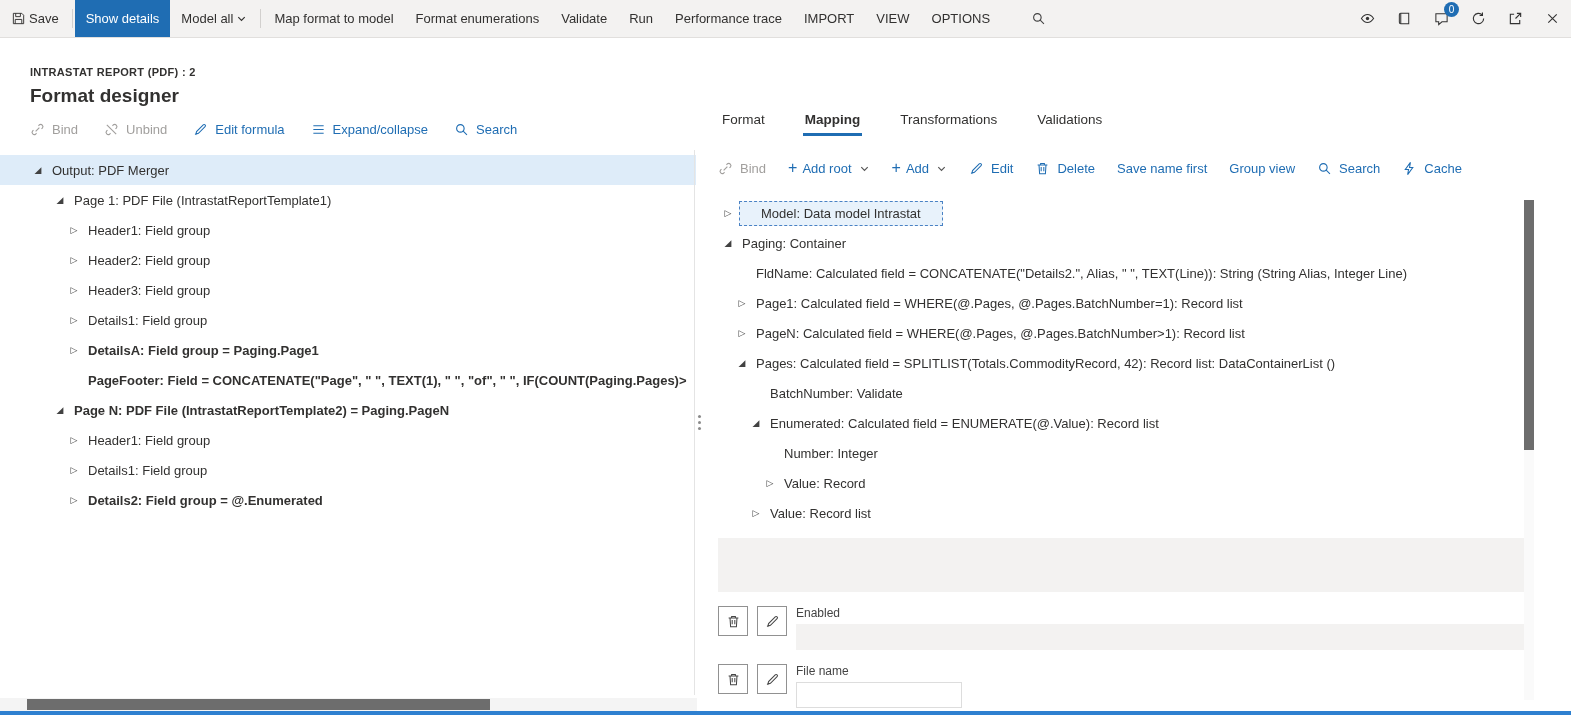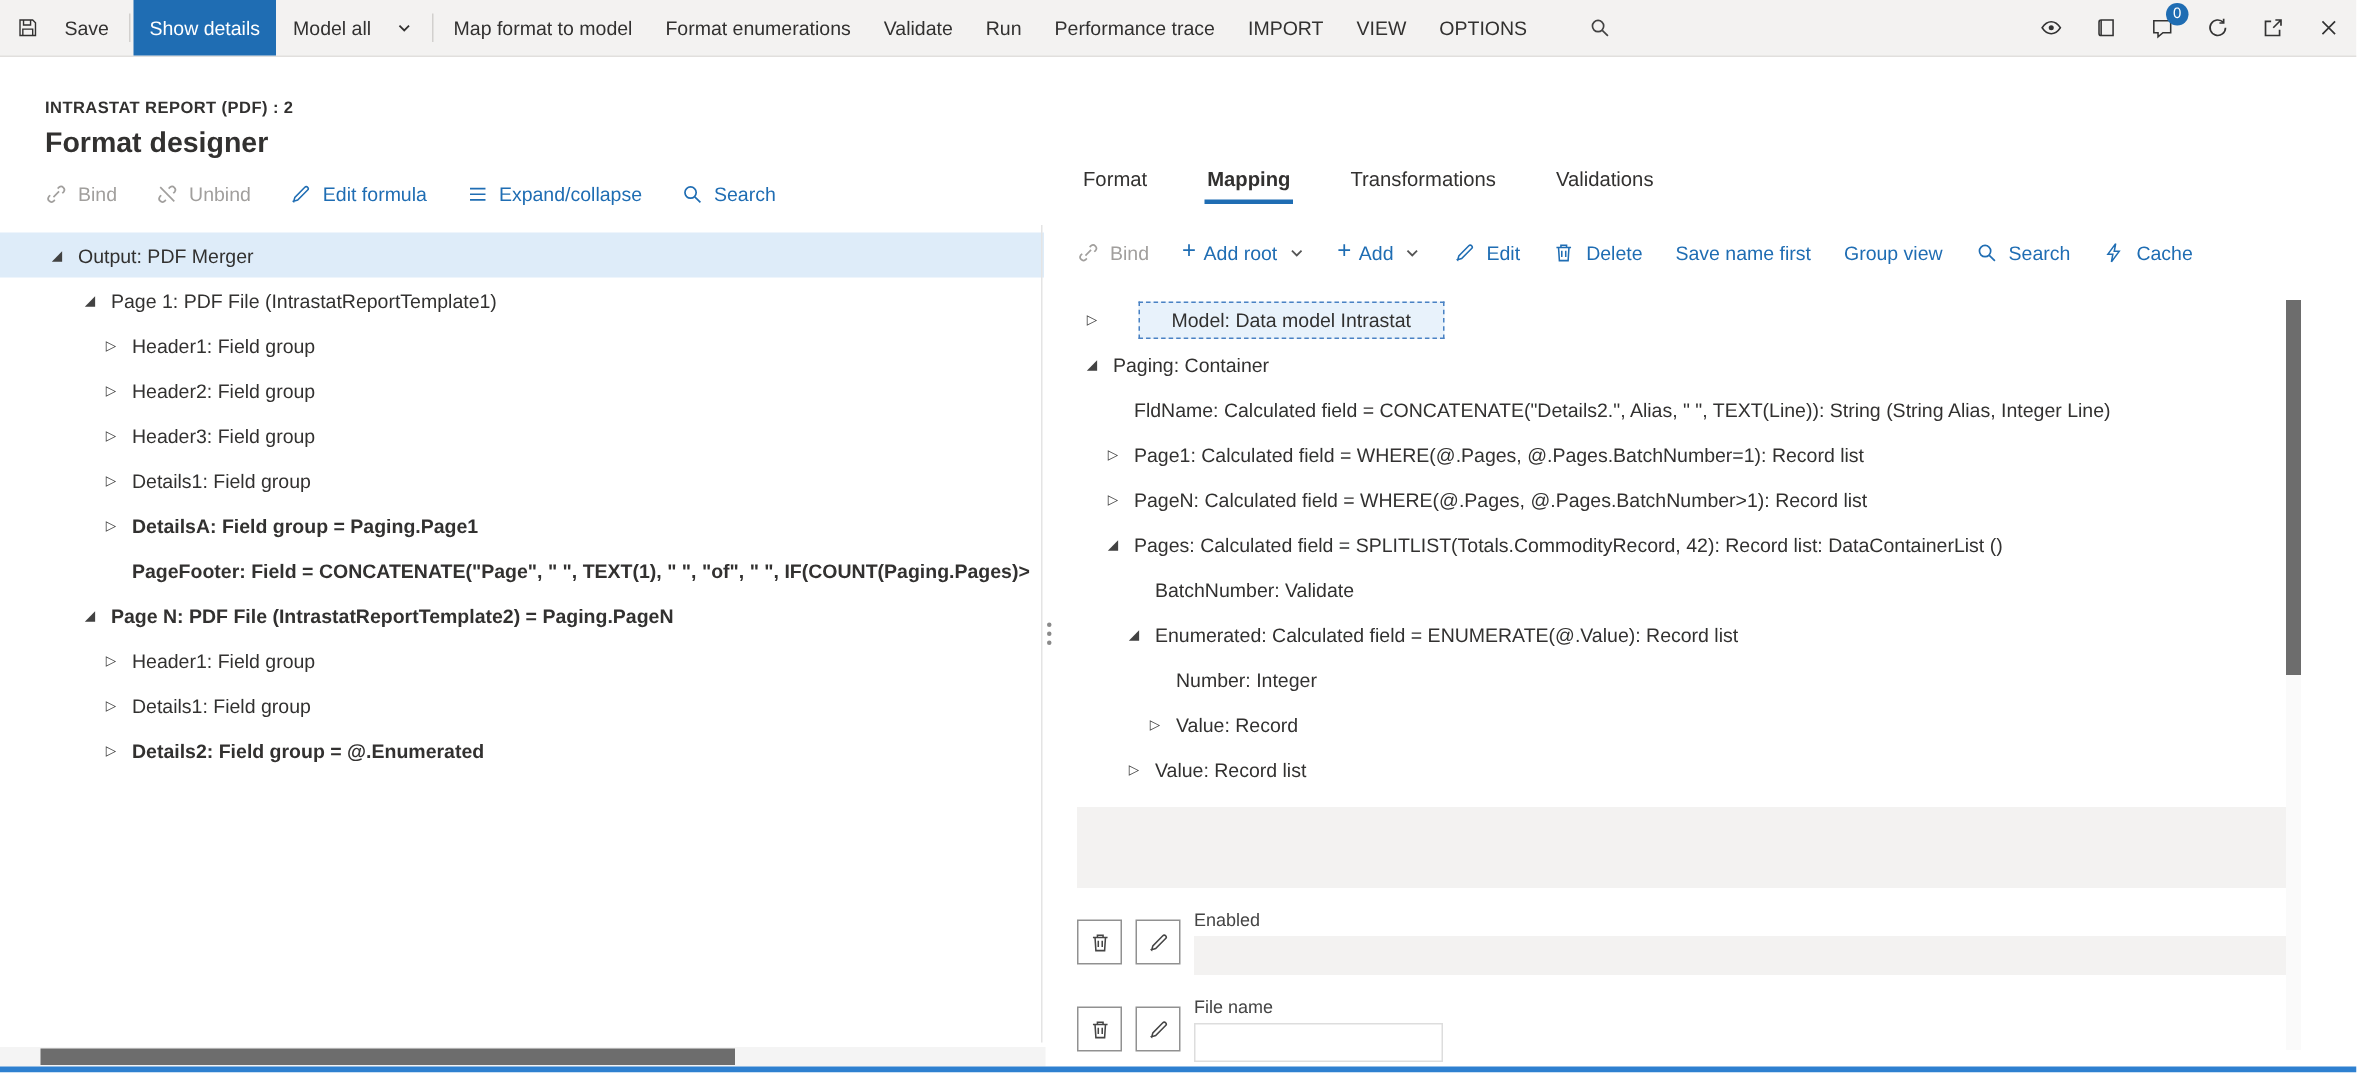--- a/index.html
+++ b/index.html
@@ -3,21 +3,21 @@
 <meta charset="utf-8">
 <style>
 *{box-sizing:border-box;margin:0;padding:0}
 html,body{width:1571px;height:715px;font-family:"Liberation Sans","DejaVu Sans",sans-serif;font-size:13px;color:#323130;background:#fff;overflow:hidden;position:relative}
 svg{display:block}
 .svgi{width:15px;height:15px}
 .svgi.sm{width:11px;height:11px}
 
 
 .topbar{height:38px;background:var(--topbar-bg,#f3f2f1);border-bottom:1px solid #e1dfdd;display:flex;align-items:stretch;position:relative;z-index:5}
-.tb-item{display:flex;align-items:center;gap:17px;padding:0 11px;cursor:pointer;white-space:nowrap}
+.tb-item{display:flex;align-items:center;gap:3px;padding:0 11px;cursor:pointer;white-space:nowrap}
 .tb-item.active{background:var(--accent,#1f6db3);color:#fff}
 .tb-sep{width:1px;background:#d2d0ce;margin:9px 2px}
 .tb-search{padding:0 14px;margin-left:16px;color:#424242}
 .tb-right{margin-left:auto;display:flex;align-items:stretch}
 .tb-icon{width:37px;display:flex;align-items:center;justify-content:center;cursor:pointer;position:relative;color:#333}
 .badge{position:absolute;top:2px;right:1px;min-width:15px;height:15px;border-radius:8px;background:var(--badge,#1f6db3);color:#fff;font-size:10px;display:flex;align-items:center;justify-content:center;padding:0 3px}
 
 
 .pagehead{padding:28px 0 0 30px}
 .crumb{font-size:11px;font-weight:700;letter-spacing:.3px}
@@ -51,25 +51,25 @@
 .bold .tlabel{font-weight:700}
 .lt .lvl0{padding-left:28px}
 .lt .lvl1{padding-left:50px}
 .lt .lvl2{padding-left:64px}
 .lt .trow.selected{background:var(--selection,#deecf9)}
 .rt{margin-top:10px}
 .rt .lvl0{padding-left:12px}
 .rt .lvl1{padding-left:26px}
 .rt .lvl2{padding-left:40px}
 .rt .lvl3{padding-left:54px}
-.rt .selected .tlabel{background:#e8f2fb;border:1px dashed #4a82c4;padding:4px 21px;margin-left:21px}
+.rt .selected .tlabel{background:#e8f2fb;border:1px dashed #4a82c4;padding:4px 21px;margin-left:1px}
 
 
 .placeholder{margin:10px 10px 0 12px;height:54px;background:#f3f2f1}
-.field-row{display:flex;align-items:center;gap:9px;margin:14px 10px 0 12px}
+.field-row{display:flex;gap:9px;margin:14px 10px 0 12px}
 .icon-btn{width:30px;height:30px;border:1px solid #919191;background:#fff;display:flex;align-items:center;justify-content:center;cursor:pointer;color:#454545}
 .field{flex:1;align-self:flex-start}
 .flabel{font-size:12px;color:#444;margin-bottom:4px}
 .finput{height:26px;border:none;background:#f3f2f1;width:100%;font-family:inherit;font-size:13px;padding:0 8px}
 .finput.editable{background:#fff;border:1px solid #ddd;width:166px}
 
 
 .vscroll{position:absolute;right:6px;top:88px;width:10px;height:500px;background:#fafafa}
 .vthumb{position:absolute;left:0;top:0;width:10px;height:250px;background:var(--scroll-thumb,#6d6d6d)}
 .hscroll{position:absolute;left:0;bottom:4px;width:697px;height:13px;background:#f4f4f4}

